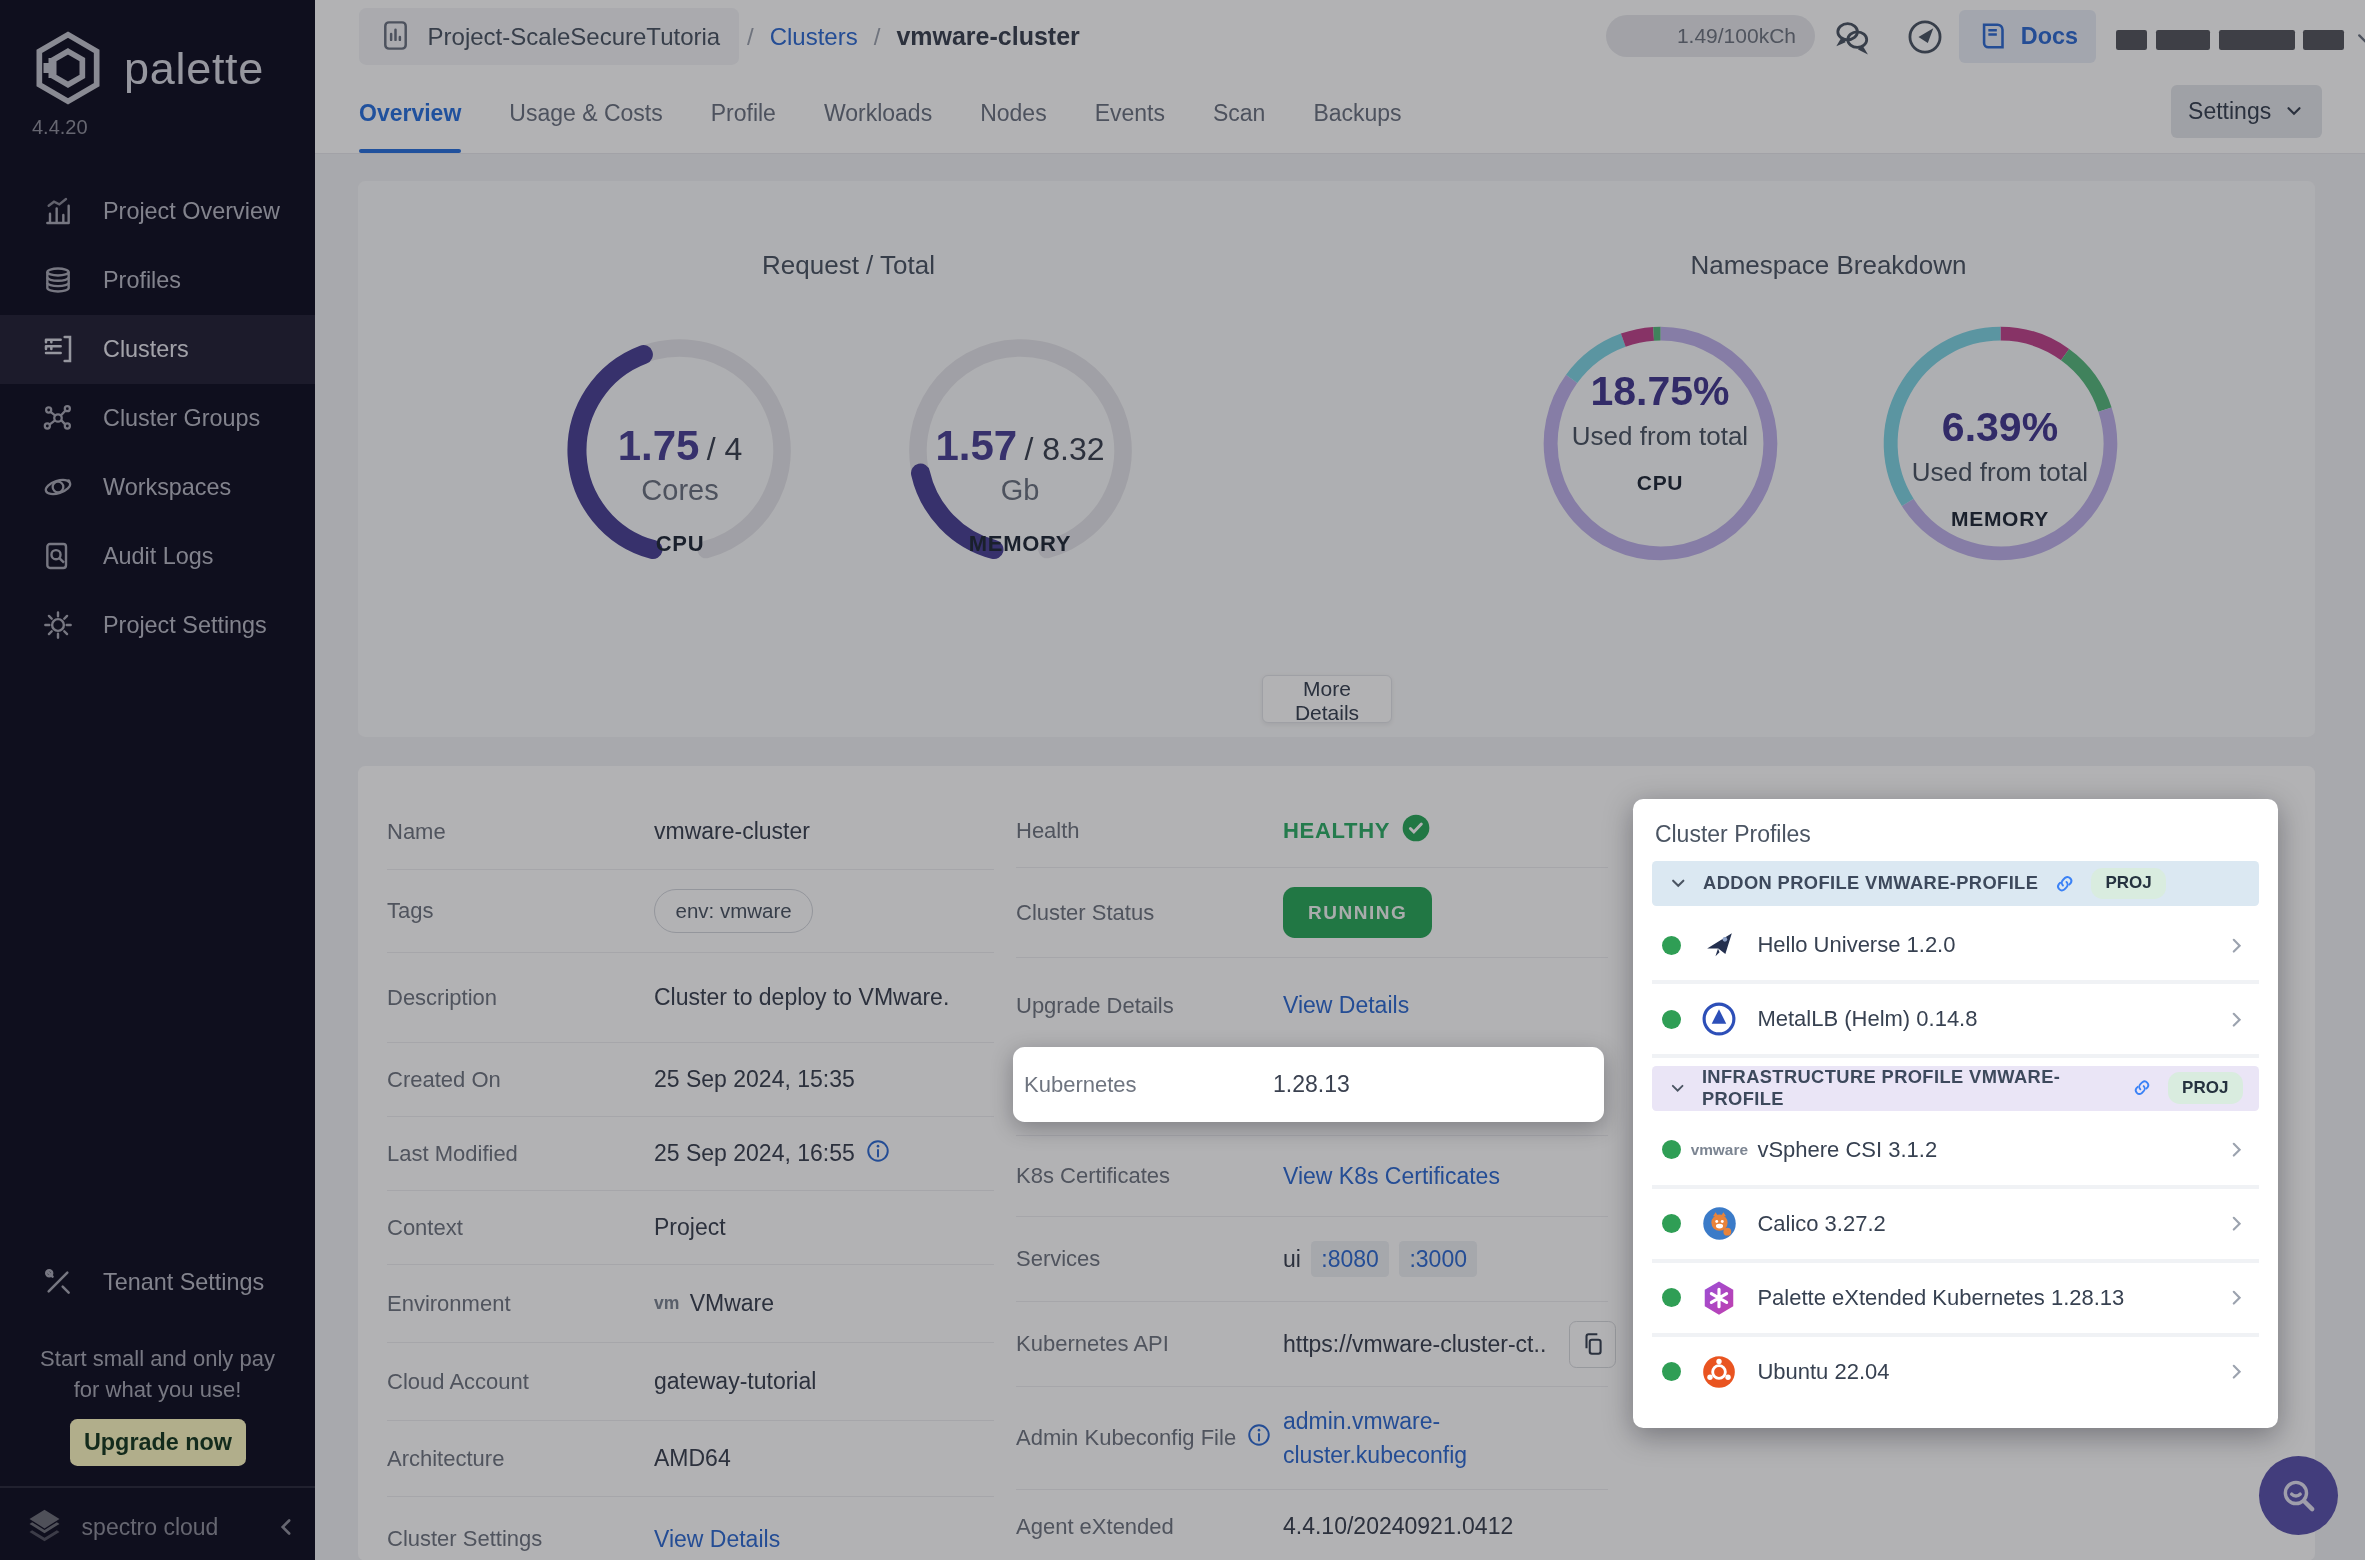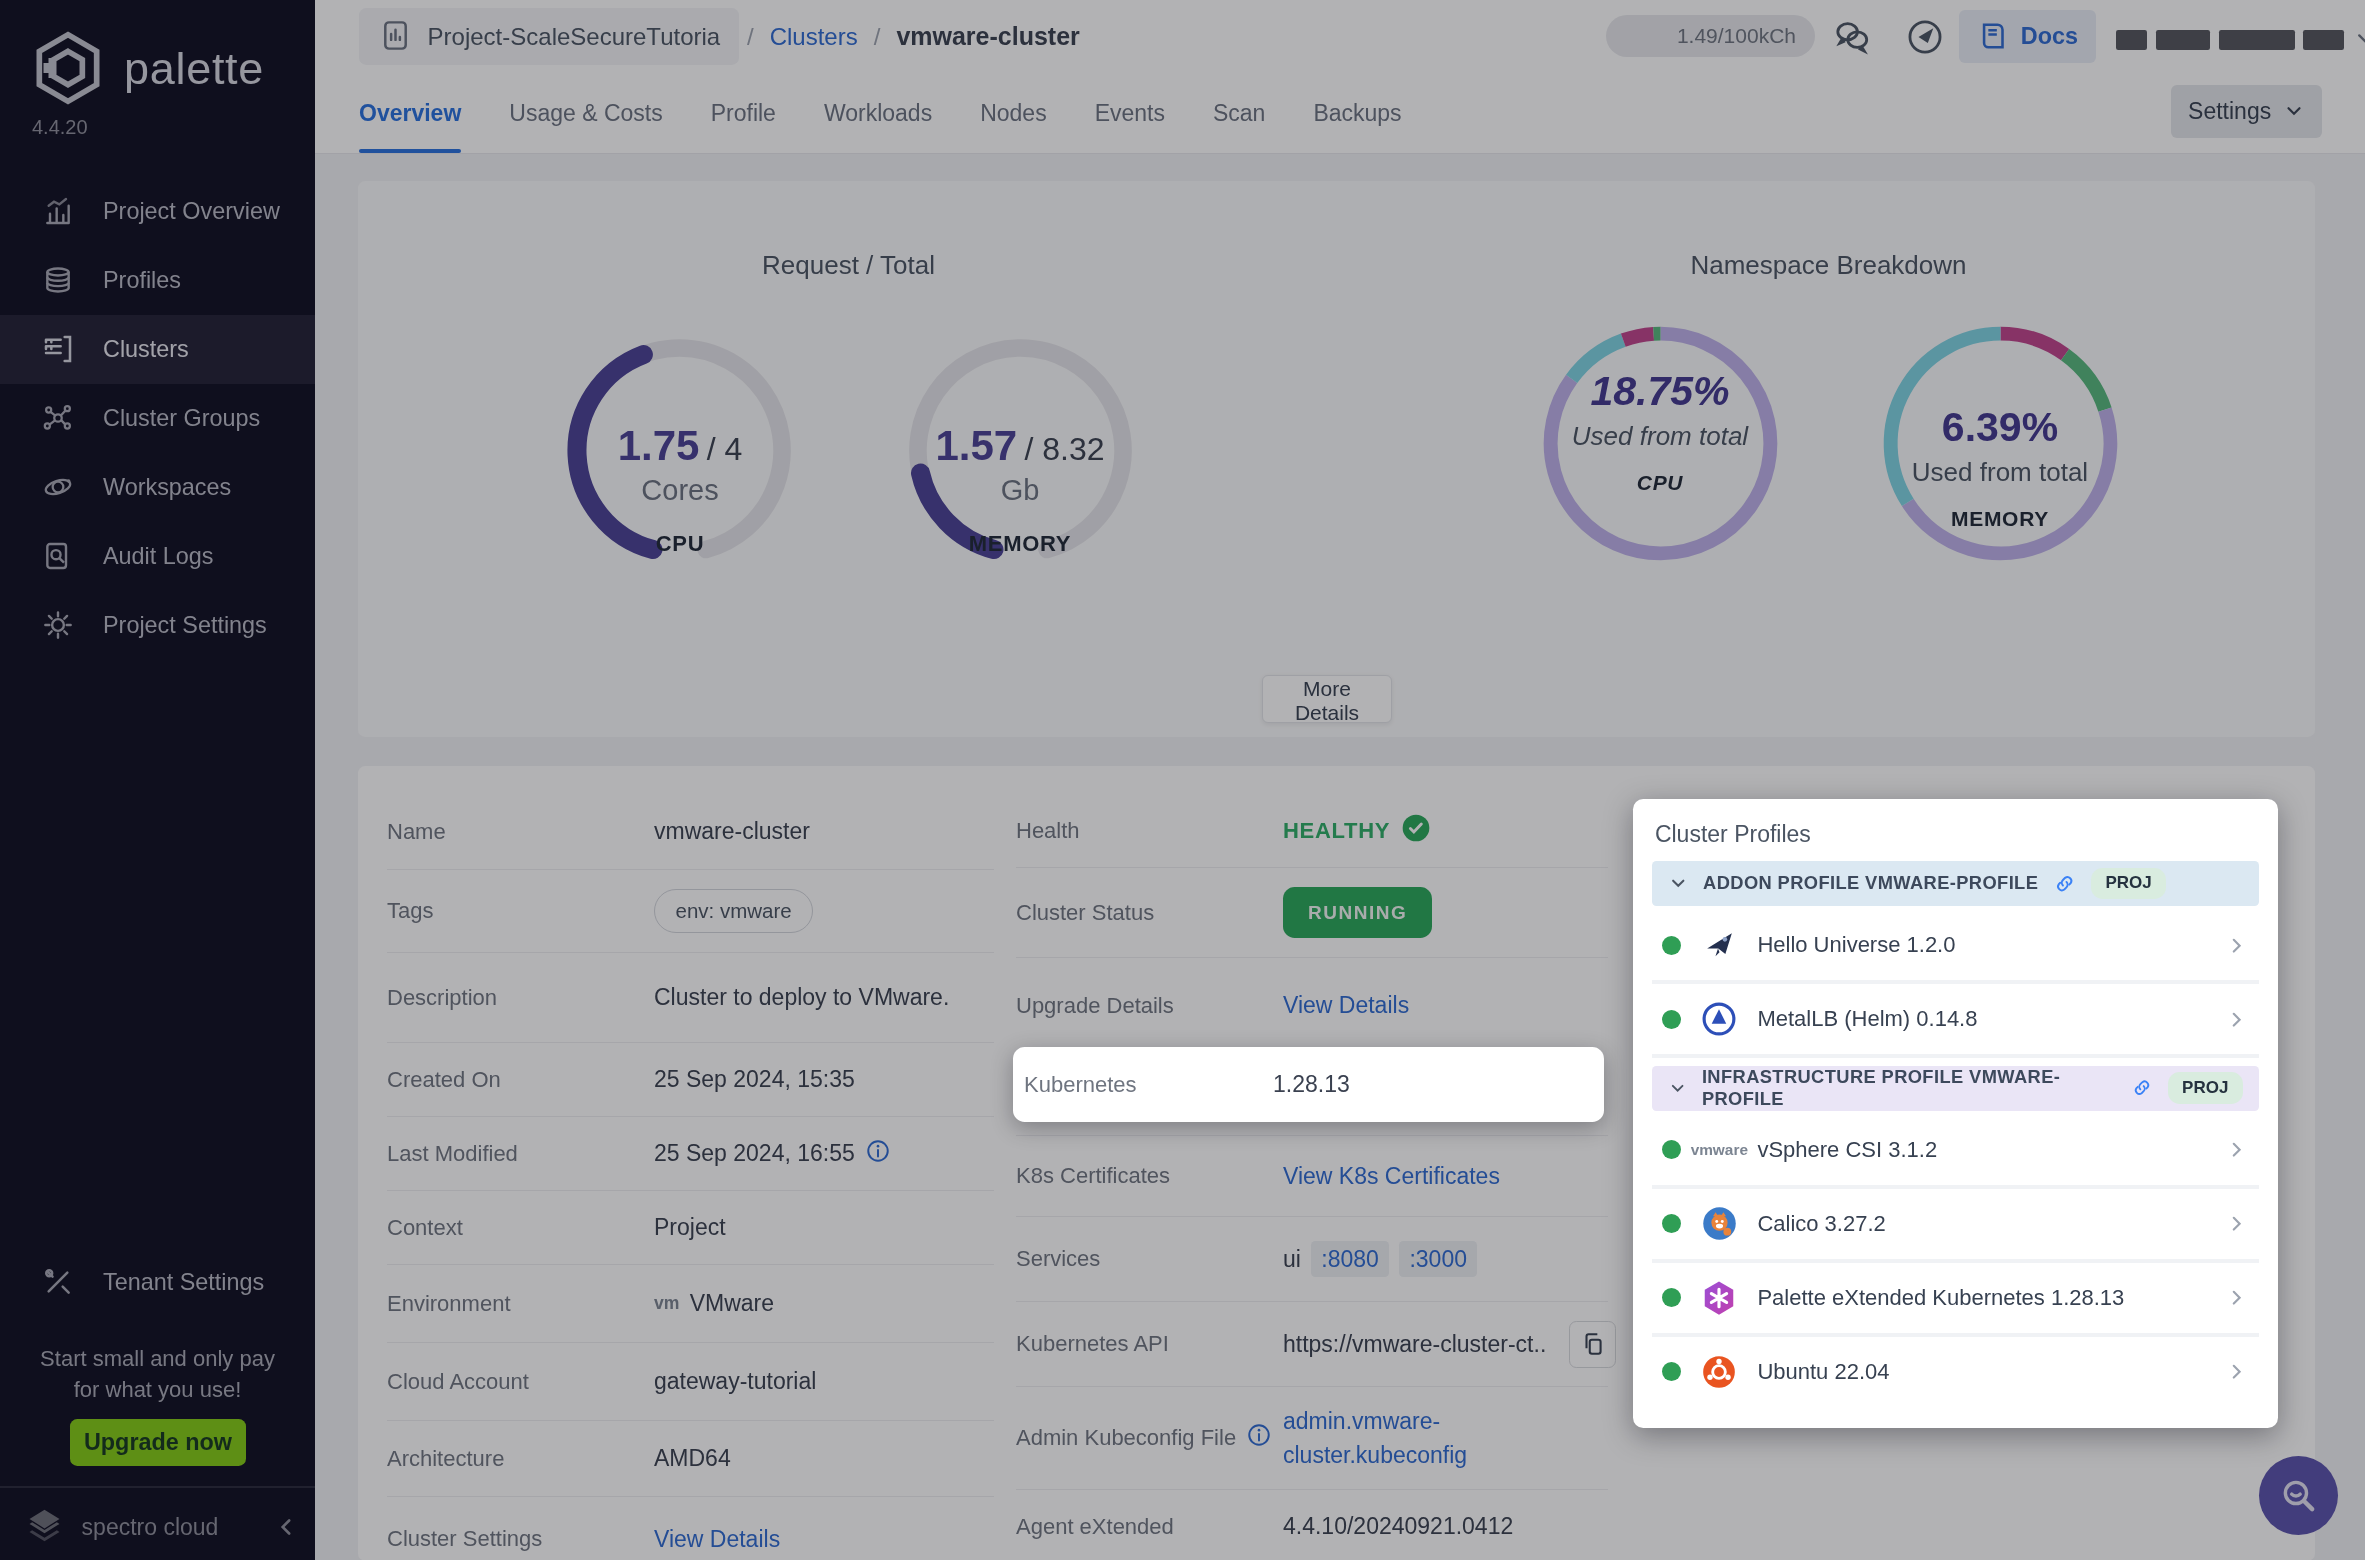--- a/index.html
+++ b/index.html
@@ -10,21 +10,21 @@
   .logo-row{position:absolute;left:28px;top:28px;display:flex;align-items:center;gap:16px;}
   .logo-text{font-size:45px;font-weight:500;color:#d6d7e0;letter-spacing:0.7px;}
   .version{position:absolute;left:32px;top:116px;font-size:20px;color:#8f909c;}
   .nav{position:absolute;left:0;top:177px;width:315px;}
   .nav-item{display:flex;align-items:center;gap:29px;height:69px;padding-left:42px;cursor:pointer;}
   .nav-item.active{background:#232136;}
   .nav-label{font-size:23.4px;color:#b9bac6;}
   .nav-item.active .nav-label{color:#e8e8ef;}
   .tenant{position:absolute;left:0;top:1248px;width:315px;}
   .upsell{position:absolute;left:0;top:1343px;width:315px;text-align:center;color:#a9aab6;font-size:22px;line-height:31px;}
-  .upgrade-btn{position:absolute;left:70px;top:1419px;width:176px;height:47px;background:#84cc16;border:none;border-radius:7.3px;
+  .upgrade-btn{position:absolute;left:70px;top:1419px;width:176px;height:47px;background:#fef9c3;border:none;border-radius:7.3px;
                font-family:inherit;font-size:23.4px;font-weight:600;color:#16381f;cursor:pointer;}
   .side-divider{position:absolute;left:0;top:1486px;width:315px;height:1.5px;background:#2a2a3c;}
   .footer-row{position:absolute;left:22px;top:1504px;width:278px;display:flex;align-items:center;gap:14.6px;}
   .footer-brand{font-size:23px;color:#8f909c;flex:1;}
   
   #topbar{position:absolute;left:315px;top:0;width:2051px;height:73px;background:#ffffff;border-bottom:0.7px solid #e7e8ec;}
   .crumb-wrap{position:absolute;left:44px;top:8px;height:57px;display:flex;align-items:center;gap:14.6px;background:#f3f4f7;border-radius:7.3px;padding:0 19px;}
   .crumb-title{font-size:24px;color:#4b5563;}
   .crumb-rest{position:absolute;left:432px;top:0;height:73px;display:flex;align-items:center;gap:16px;}
   .crumb-sep{font-size:24px;color:#9ca3af;}
@@ -299,21 +299,21 @@
       <div class="gauge-unit">Gb</div>
     </div>
     <div class="gauge-label" style="left:545px;top:350px;">MEMORY</div>
 
     <svg class="donut-svg" style="left:1178px;top:138px;" width="249" height="249" viewBox="0 0 340 340">
         <path d="M 170.00 20.00 A 150 150 0 1 1 48.65 81.83" fill="none" stroke="#beb2ea" stroke-width="19"></path>
         <path d="M 48.65 81.83 A 150 150 0 0 1 119.19 28.87" fill="none" stroke="#7fd4e4" stroke-width="19"></path>
         <path d="M 119.19 28.87 A 150 150 0 0 1 160.58 20.30" fill="none" stroke="#c0458d" stroke-width="19"></path>
         <path d="M 160.58 20.30 A 150 150 0 0 1 170.00 20.00" fill="none" stroke="#57b97e" stroke-width="19"></path>
       </svg>
-    <div class="donut-text" style="left:1185px;top:187px;font-style:italic;">
+    <div class="donut-text" style="left:1185px;top:187px;">
       <div class="donut-pct">18.75%</div>
       <div class="donut-cap">Used from total</div>
       <div class="donut-lab">CPU</div>
     </div>
 
     <svg class="donut-svg" style="left:1518px;top:138px;" width="249" height="249" viewBox="0 0 340 340">
         <path d="M 170.00 20.00 A 150 150 0 0 1 258.17 48.65" fill="none" stroke="#c0458d" stroke-width="19"></path>
         <path d="M 258.17 48.65 A 150 150 0 0 1 312.66 123.65" fill="none" stroke="#57b97e" stroke-width="19"></path>
         <path d="M 312.66 123.65 A 150 150 0 0 1 43.35 250.37" fill="none" stroke="#beb2ea" stroke-width="19"></path>
         <path d="M 43.35 250.37 A 150 150 0 0 1 170.00 20.00" fill="none" stroke="#7fd4e4" stroke-width="19"></path>

